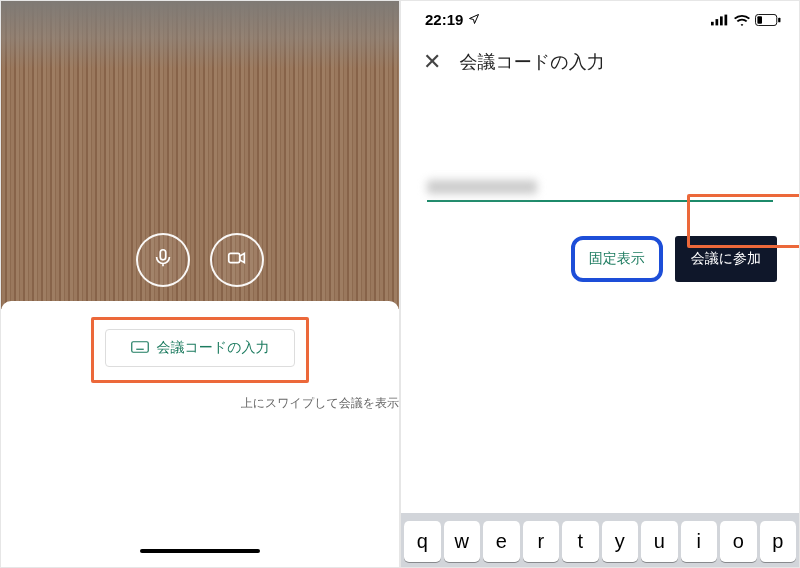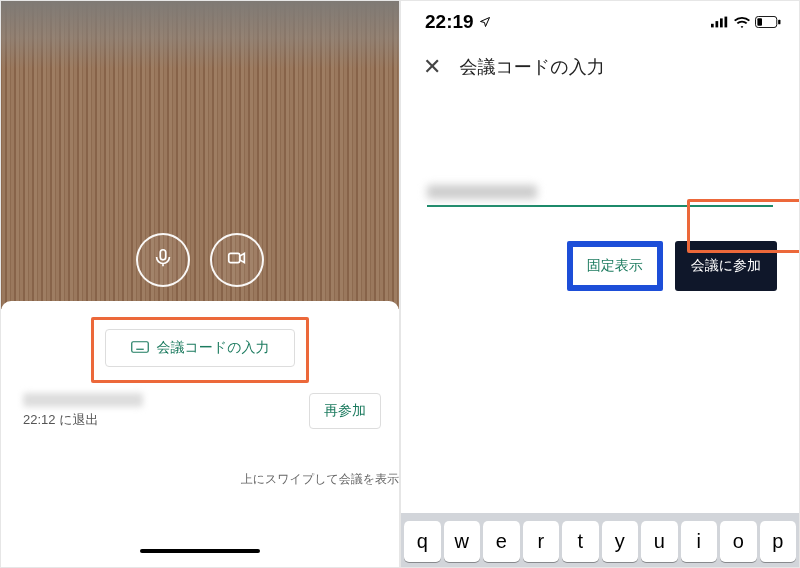--- a/index.html
+++ b/index.html
@@ -131,21 +131,21 @@
     background: #000;
     border-radius: 3px;
   }
 
   
   .status-bar {
     display: flex;
     align-items: center;
     justify-content: space-between;
     padding: 10px 18px 4px 24px;
-    font-size: 19px;
+    font-size: 15px;
     font-weight: 600;
     color: #000;
   }
   .status-left { display:flex; align-items:center; gap:5px; }
   .status-right { display:flex; align-items:center; gap:5px; }
   .status-right svg { display:block; }
 
   .r-header {
     display: flex;
     align-items: center;
@@ -173,22 +173,22 @@
     border-radius: 3px;
     margin-bottom: 6px;
   }
   .underline { height:2px; background:#1c8a6a; }
 
   .action-row {
     display:flex; justify-content:flex-end; gap:12px;
     padding: 34px 22px 0 0;
   }
   .pin-btn {
-    border:6px solid #1d4ed8; background:#fff; color:#1c7b5f;
-    padding:10px 14px; font-size:14px; border-radius:2px;
+    border:4px solid #1d4ed8; background:#fff; color:#1c7b5f;
+    padding:10px 14px; font-size:14px; border-radius:12px;
   }
   .join-btn {
     background:#0f172a; color:#fff; border:none;
     padding:10px 16px; font-size:14px; border-radius:3px;
   }
   .hl-right { pointer-events:none; }
 
   .keyboard {
     position:absolute; left:0; right:0; bottom:0;
     height:54px;
@@ -246,27 +246,20 @@
           <line x1="5" y1="5" x2="5" y2="5"></line>
             <line x1="9" y1="5" x2="9" y2="5"></line>
           <line x1="13" y1="5" x2="13" y2="5"></line>
             <line x1="17" y1="5" x2="17" y2="5"></line>
           <line x1="7" y1="11" x2="17" y2="11"></line>
         </svg>
       </span>
       <span>会議コードの入力</span>
     </button>
 
-    <div class="history-row">
-      <div class="history-left">
-        <div class="blurred-text"></div>
-        <div class="history-time">22:12 に退出</div>
-      </div>
-      <button class="rejoin-btn">再参加</button>
-    </div>
 
     <div class="swipe-hint">上にスワイプして会議を表示</div>
 
     <div class="home-indicator"></div>
   </div>
 </div>
 
 <div class="phone phone-right">
 
   <div class="status-bar">

